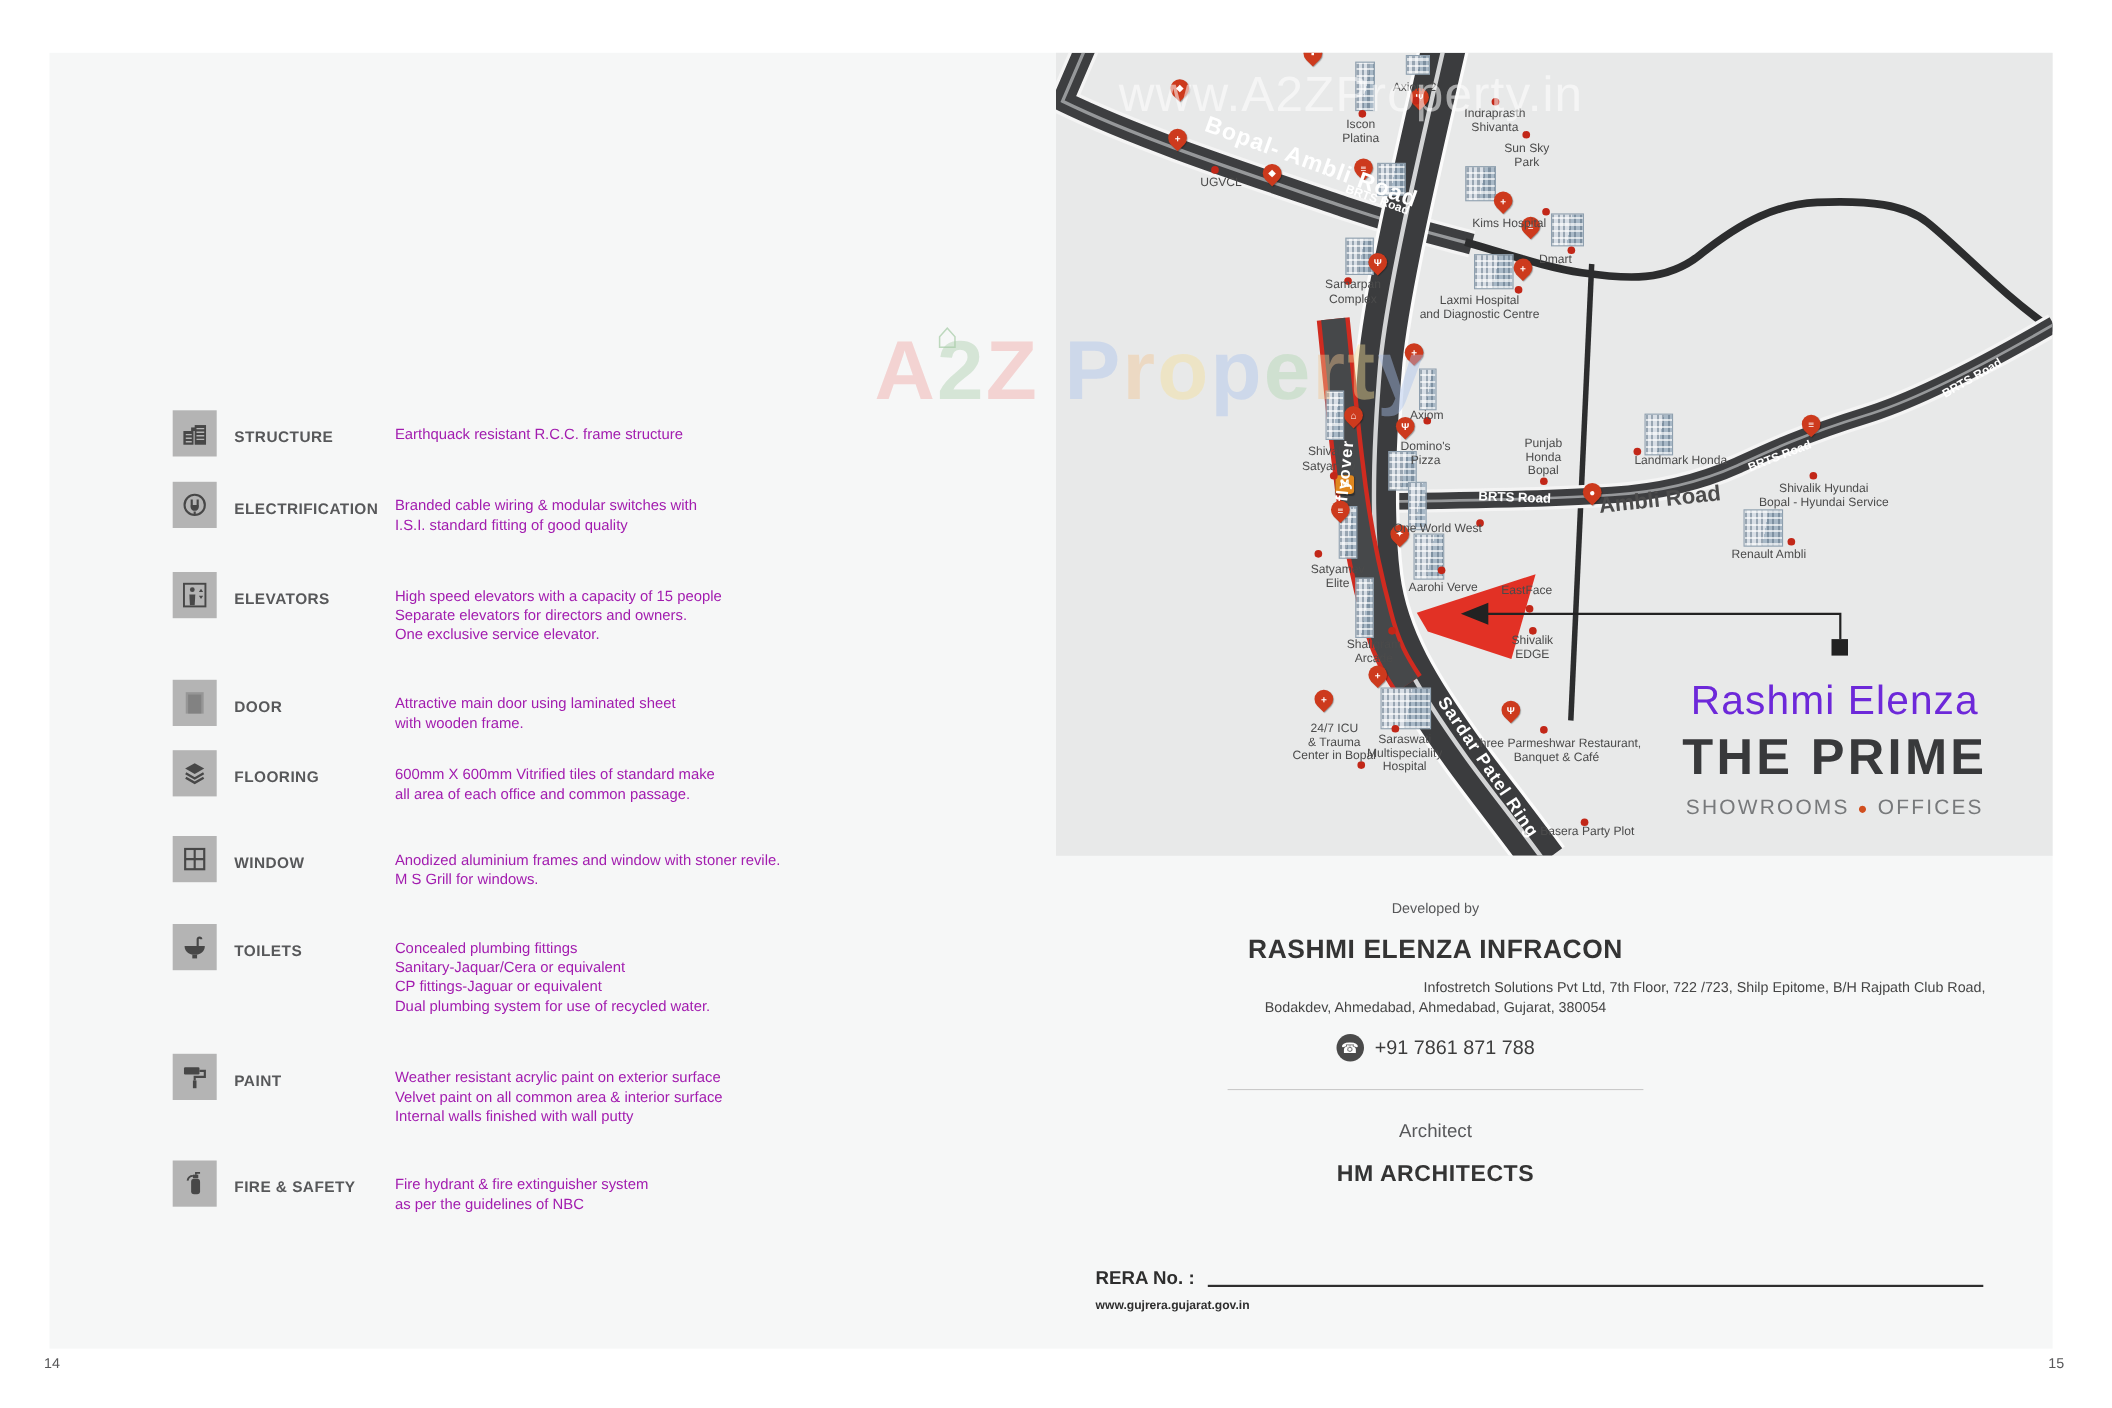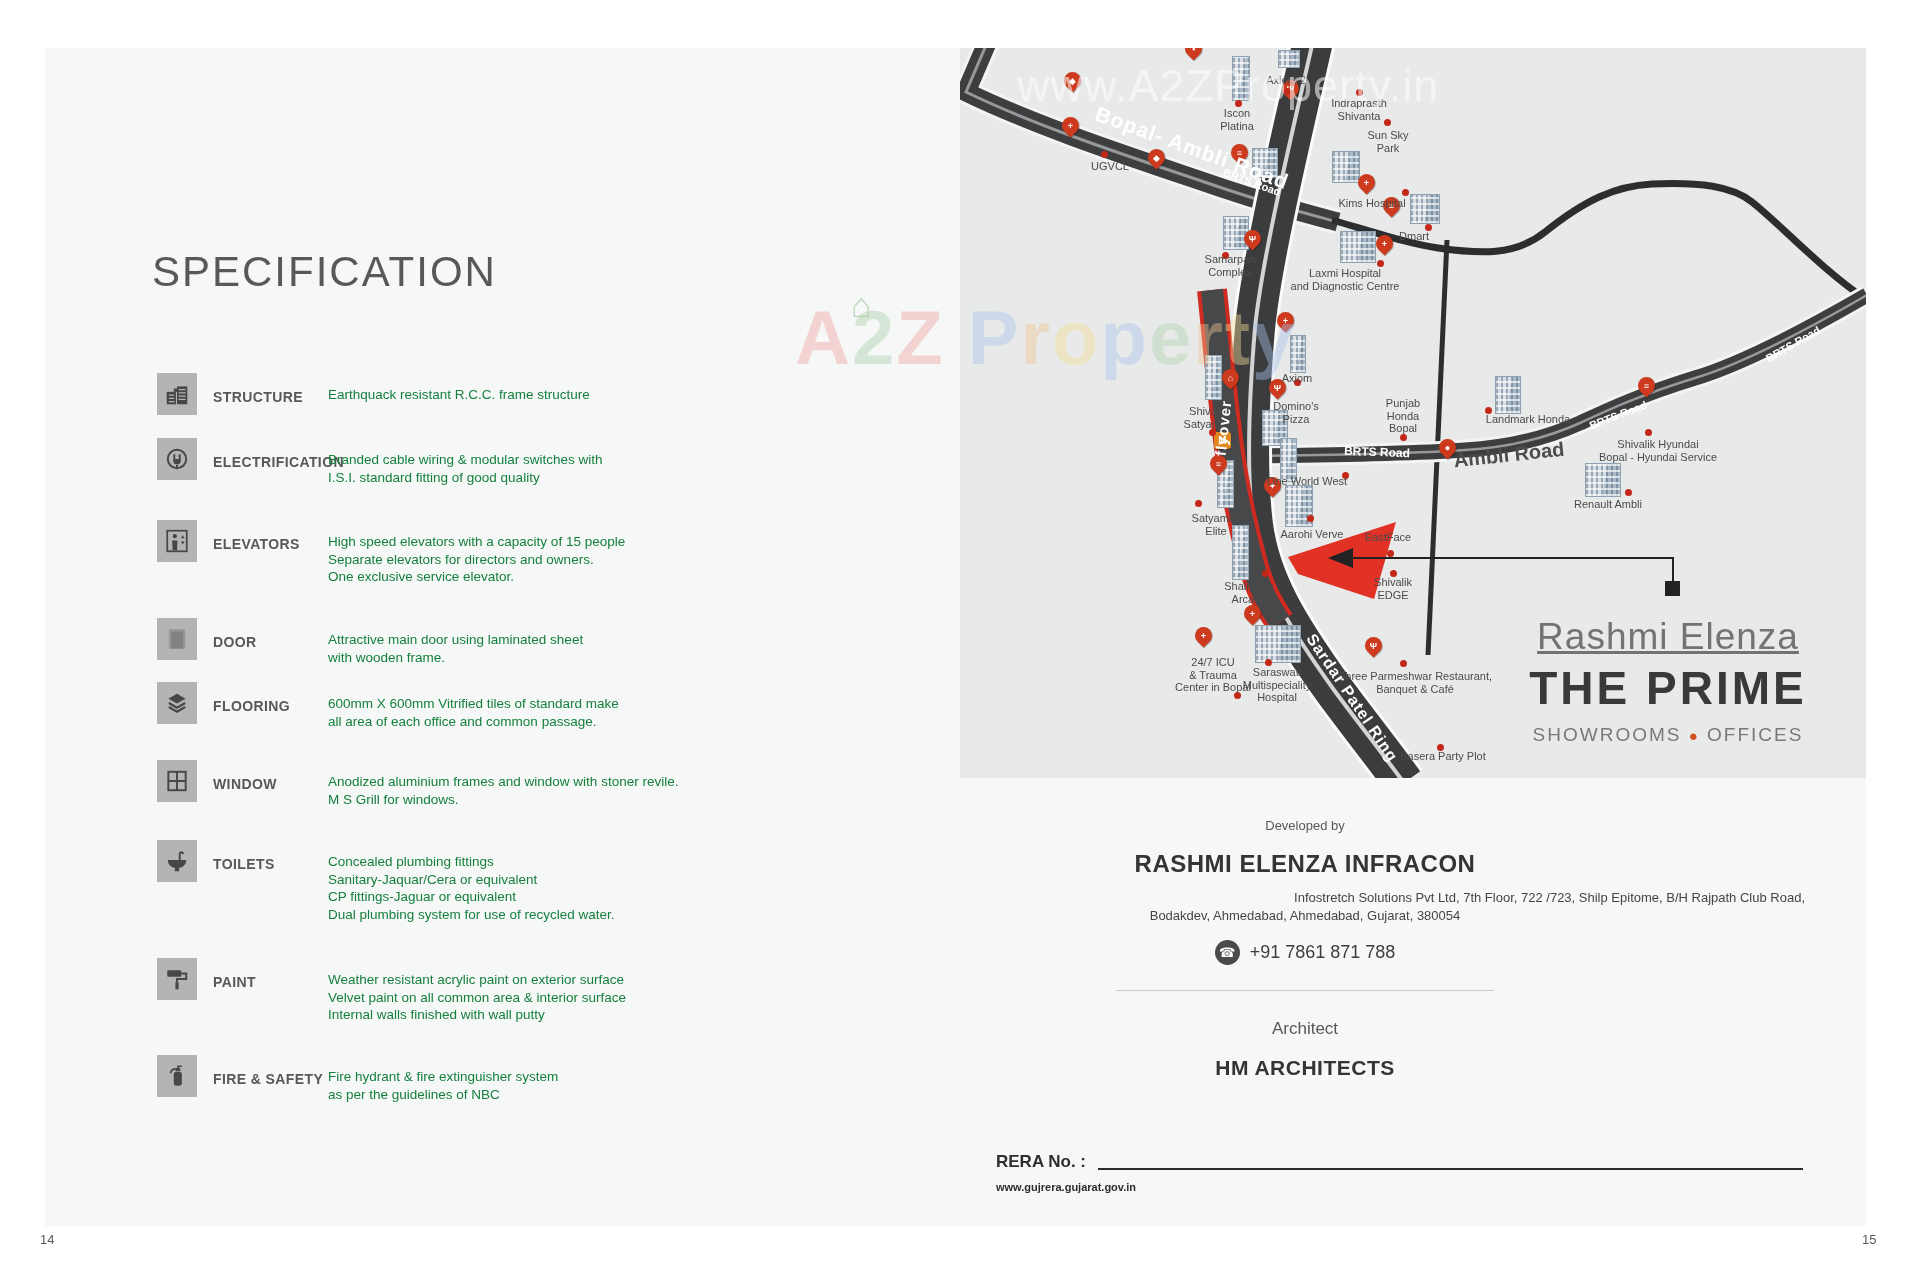--- a/index.html
+++ b/index.html
@@ -7,21 +7,21 @@
               font-family:"Liberation Sans","DejaVu Sans",sans-serif; }
   .content { position:absolute; left:45px; top:48px; width:1821px; height:1178px; background:#f6f7f7; }
 
   
   .spec-title { position:absolute; left:107px; top:200px; font-size:42px; letter-spacing:2px; color:#57585a; }
   .spec-row { position:absolute; left:112px; width:640px; height:52px; }
   .spec-icon { position:absolute; left:0; top:0; width:40px; height:42px; background:#b4b4b4; color:#474747;
                display:flex; align-items:center; justify-content:center; }
   .spec-icon svg { width:26px; height:26px; }
   .spec-label { position:absolute; left:56px; top:16px; font-size:14px; font-weight:bold; color:#57585a; letter-spacing:.4px; }
-  .spec-lines { position:absolute; left:171px; top:13px; font-size:13.5px; color:#15803d; line-height:17.5px; }
+  .spec-lines { position:absolute; left:202px; top:13px; font-size:13.5px; color:#a21caf; line-height:17.5px; }
 
   
   .map-area { position:absolute; left:915px; top:0; width:906px; height:730px; background:#e8e9e9; overflow:hidden; }
   .map-area svg.roads { position:absolute; left:0; top:0; }
   .bldg { position:absolute; background:
       repeating-linear-gradient(0deg, rgba(255,255,255,.65) 0 2px, rgba(0,0,0,0) 2px 6px),
       repeating-linear-gradient(90deg, rgba(73,95,115,.45) 0 2px, rgba(0,0,0,0) 2px 5px),
       linear-gradient(100deg,#d9dfe6 55%,#a9b9c7 55%);
       border:1px solid #8fa0af; }
   .dot { position:absolute; width:7px; height:7px; border-radius:50%; background:#c22718; }
@@ -29,21 +29,21 @@
          transform:rotate(-45deg); box-shadow:0 1px 1px rgba(0,0,0,.35); }
   .pin span { position:absolute; inset:0; display:flex; align-items:center; justify-content:center;
               transform:rotate(45deg); color:#fff; font-size:9px; font-weight:bold; }
   .pin.sq { border-radius:3px; transform:none; background:#e0871e; }
   .pin.sq span { transform:none; font-size:10px; }
   .lm-label { position:absolute; transform:translateX(-50%); text-align:center; font-size:11px;
               line-height:12.5px; color:#4b4b4b; white-space:pre-line; }
   .road-label { position:absolute; white-space:nowrap; transform:translate(-50%,-50%); }
 
   .brand { position:absolute; left:562px; top:568px; width:292px; text-align:center; }
-  .brand-name { font-size:37px; color:#737373; letter-spacing:1px;text-decoration:underline; }
+  .brand-name { font-size:37px; color:#6d28d9; letter-spacing:1px; }
   .brand-title { font-size:46px; font-weight:bold; color:#38393b; letter-spacing:3px; margin-top:3px; }
   .brand-sub { font-size:19px; color:#77797b; letter-spacing:2px; margin-top:9px; }
   .brand-sub .sep { color:#d14f1f; font-size:15px; }
 
   
   .wm-top { position:absolute; left:972px; top:12px; font-size:45px; color:rgba(255,255,255,.55); letter-spacing:1px; }
   .wm-brand { position:absolute; left:750px; top:246px; font-size:76px; font-weight:bold; letter-spacing:2px; opacity:.42; }
   .wm-house { position:absolute; left:806px; top:238px; font-size:34px; color:#8fbf8f; opacity:.55; }
 
   
@@ -115,21 +115,20 @@
   <symbol id="sym-extinguisher" viewBox="0 0 24 24">
     <rect x="9" y="8" width="7.5" height="13" rx="2.5" fill="currentColor"></rect>
     <rect x="10.5" y="4.5" width="4.5" height="3" fill="currentColor"></rect>
     <path d="M10.5 5.5C8 5.5 6.5 7 6 9.5" fill="none" stroke="currentColor" stroke-width="1.6"></path>
     <path d="M13 4.5V3h3.5" fill="none" stroke="currentColor" stroke-width="1.4"></path>
   </symbol>
 </svg>
 
 <div class="content">
 
-  <div class="spec-title">SPECIFICATION</div>
   <div id="spec-list">
       <div class="spec-row" style="top: 325px;">
         <div class="spec-icon">
           <svg viewBox="0 0 24 24">
             <use href="#sym-building"></use>
           </svg>
         </div>
         <div class="spec-label">STRUCTURE</div>
         <div class="spec-lines">
           <div>Earthquack resistant R.C.C. frame structure</div>

